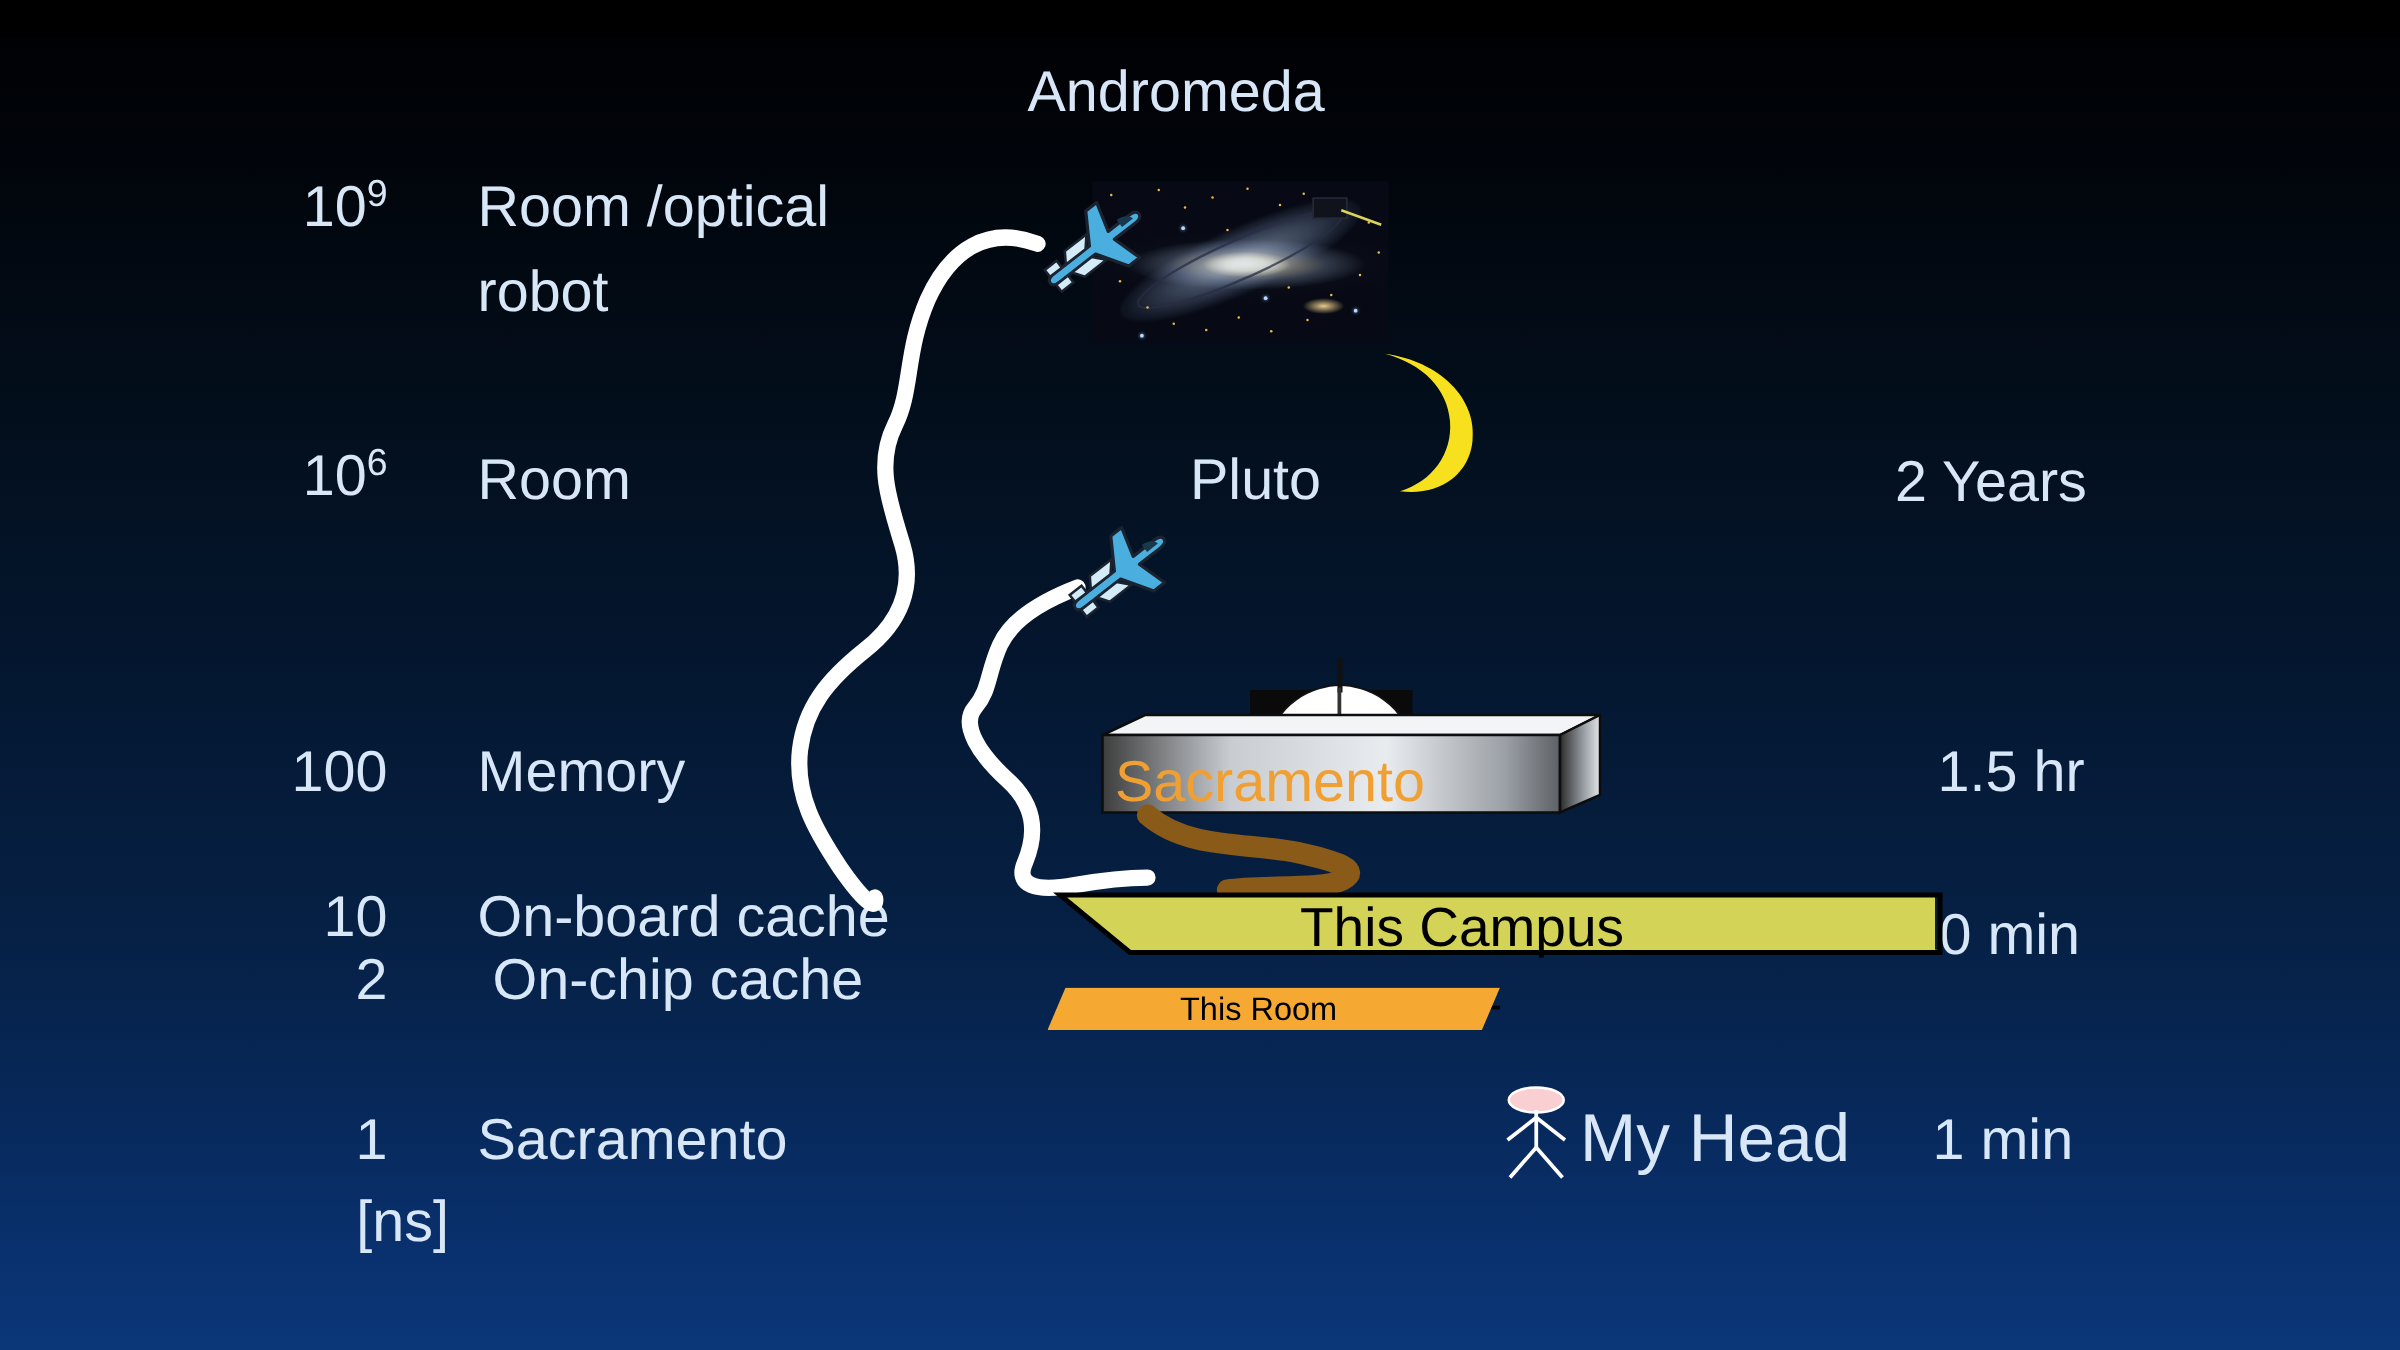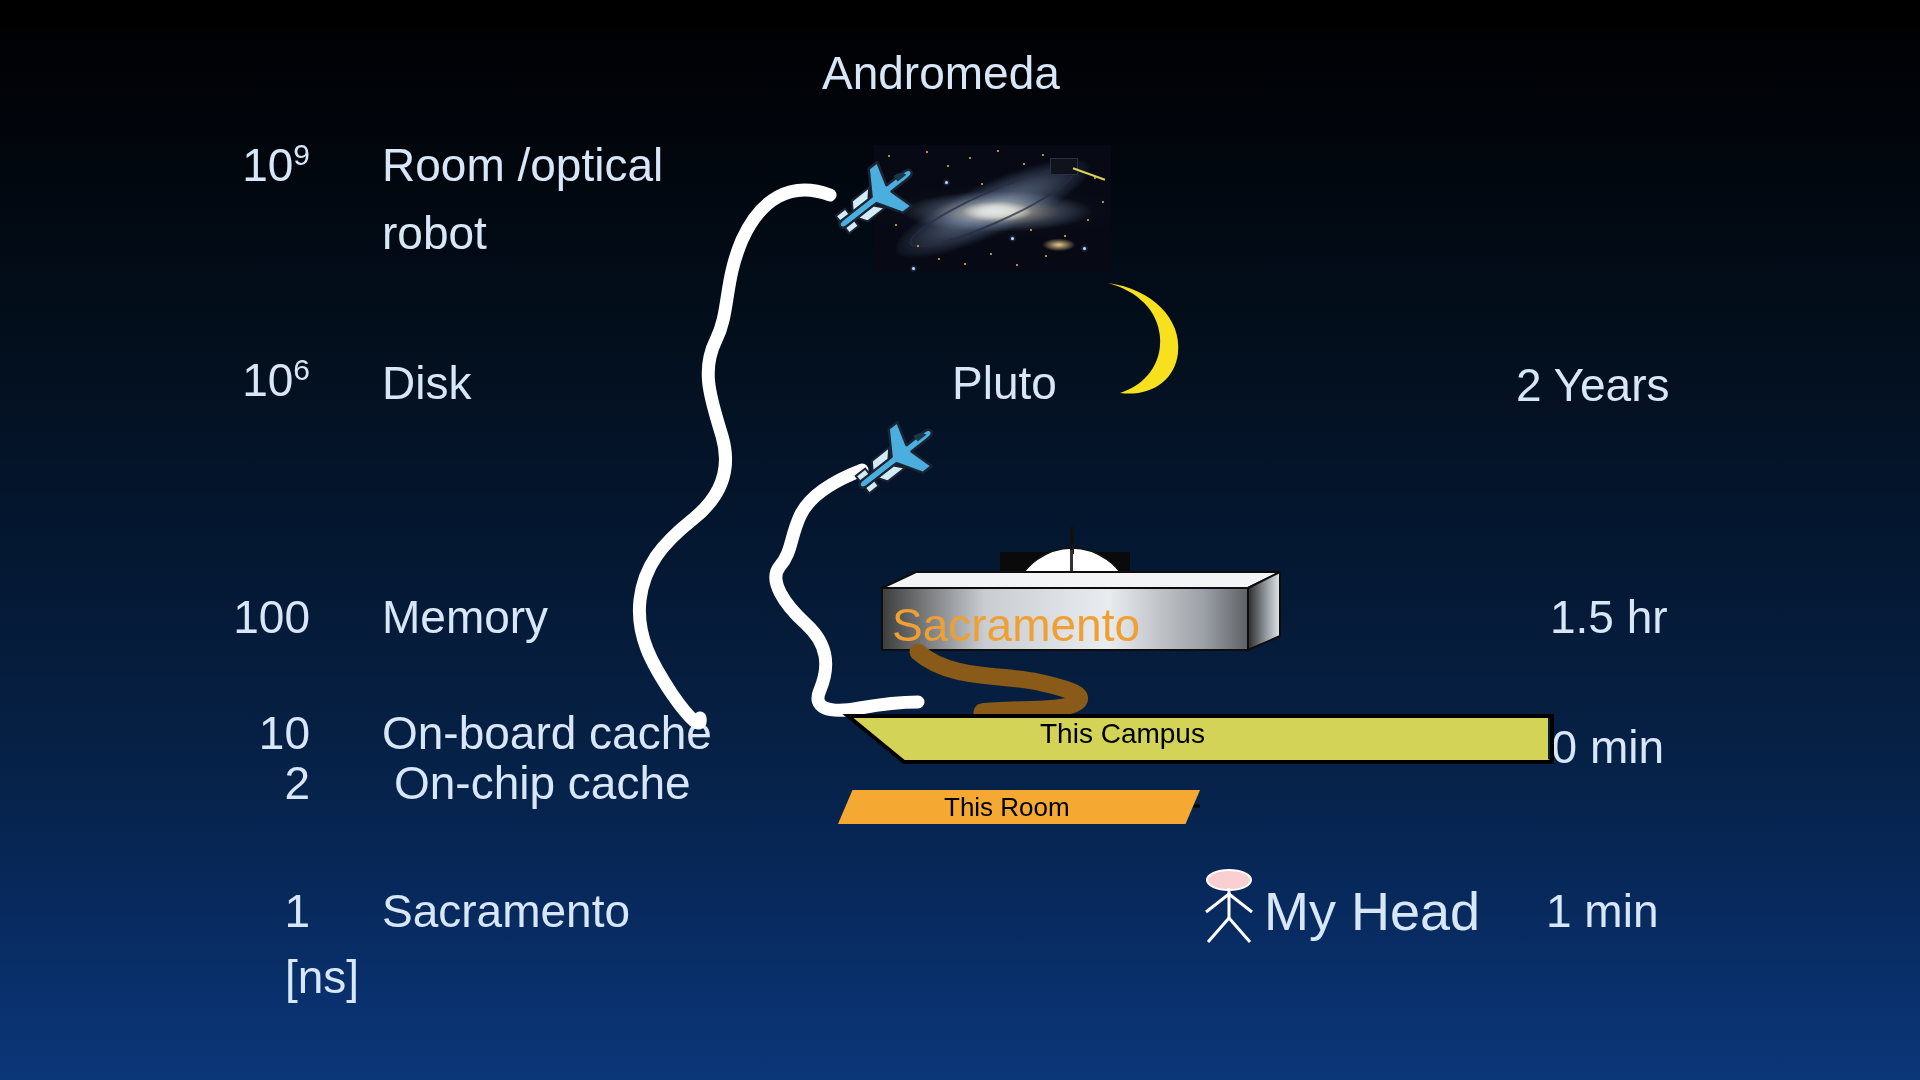--- a/index.html
+++ b/index.html
@@ -123,21 +123,21 @@
     box-sizing: border-box;
   }
   #campus-band {
     left: 848px; top: 716px; width: 700px; height: 46px;
     background: #d2d357;
     clip-path: polygon(0% 0%, 100% 0%, 100% 100%, 8% 100%);
     border: none;
   }
   #campus-text {
     position: absolute; left: 1040px; top: 718px;
-    font-size: 28px; color:#000; white-space:nowrap;
+    font-size: 44px; color:#000; white-space:nowrap;
   }
   #room-band {
     left: 838px; top: 790px; width: 362px; height: 34px;
     background: #f5a932;
     clip-path: polygon(4% 0%, 100% 0%, 96% 100%, 0% 100%);
     border: none;
   }
   #room-text {
     position: absolute; left: 944px; top: 792px;
     font-size: 26px; color:#000; white-space:nowrap;
@@ -161,21 +161,21 @@
     <span>10</span><span class="exp">6</span>
   </div>
   <div class="txt lvl-num" style="left:190px; top:592px; width:120px;">100</div>
   <div class="txt lvl-num" style="left:190px; top:708px; width:120px;">10</div>
   <div class="txt lvl-num" style="left:190px; top:758px; width:120px;">2</div>
   <div class="txt lvl-num" style="left:190px; top:886px; width:120px;">1</div>
   <div class="txt ns-label" style="left:285px; top:952px;">[ns]</div>
 
   <div class="txt lvl-label" style="left:382px; top:140px;">Room /optical</div>
   <div class="txt lvl-label" style="left:382px; top:208px;">robot</div>
-  <div class="txt lvl-label" style="left:382px; top:358px;">Disk</div>
+  <div class="txt lvl-label" style="left:382px; top:358px;">Room</div>
   <div class="txt lvl-label" style="left:382px; top:592px;">Memory</div>
   <div class="txt lvl-label" style="left:382px; top:708px;">On-board cache</div>
   <div class="txt lvl-label" style="left:382px; top:758px;margin-left:12px;">On-chip cache</div>
   <div class="txt lvl-label" style="left:382px; top:886px;">Sacramento</div>
 
   <div class="txt time-label" style="left:1516px; top:360px;">2 Years</div>
   <div class="txt time-label" style="left:1550px; top:592px;">1.5 hr</div>
   <div class="txt time-label" style="left:1526px; top:722px;">10 min</div>
   <div class="txt time-label" style="left:1546px; top:886px;">1 min</div>
 

